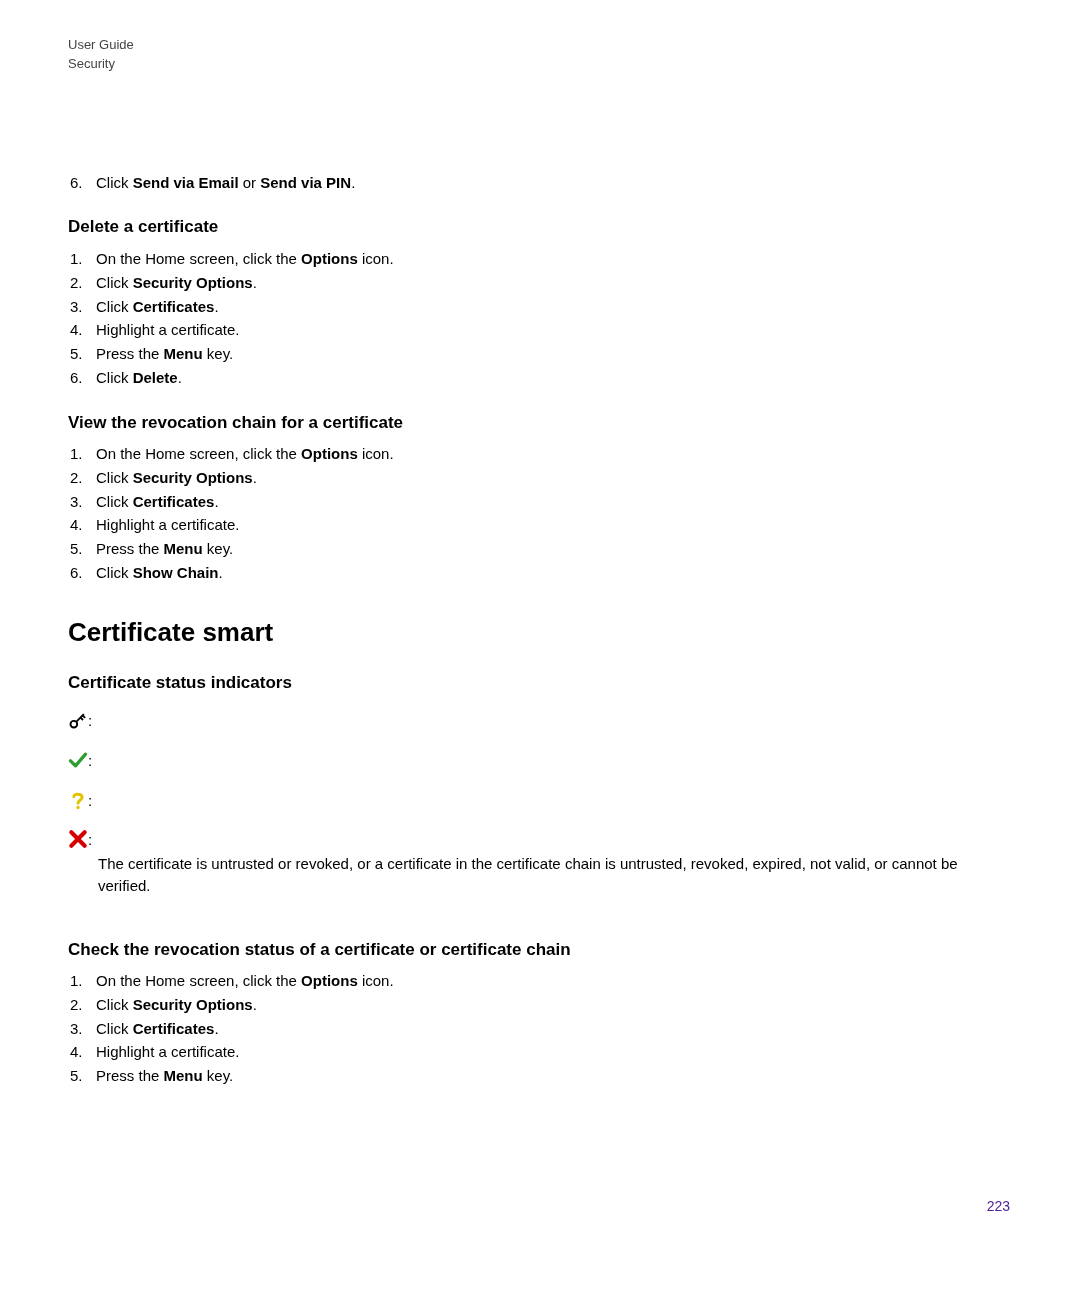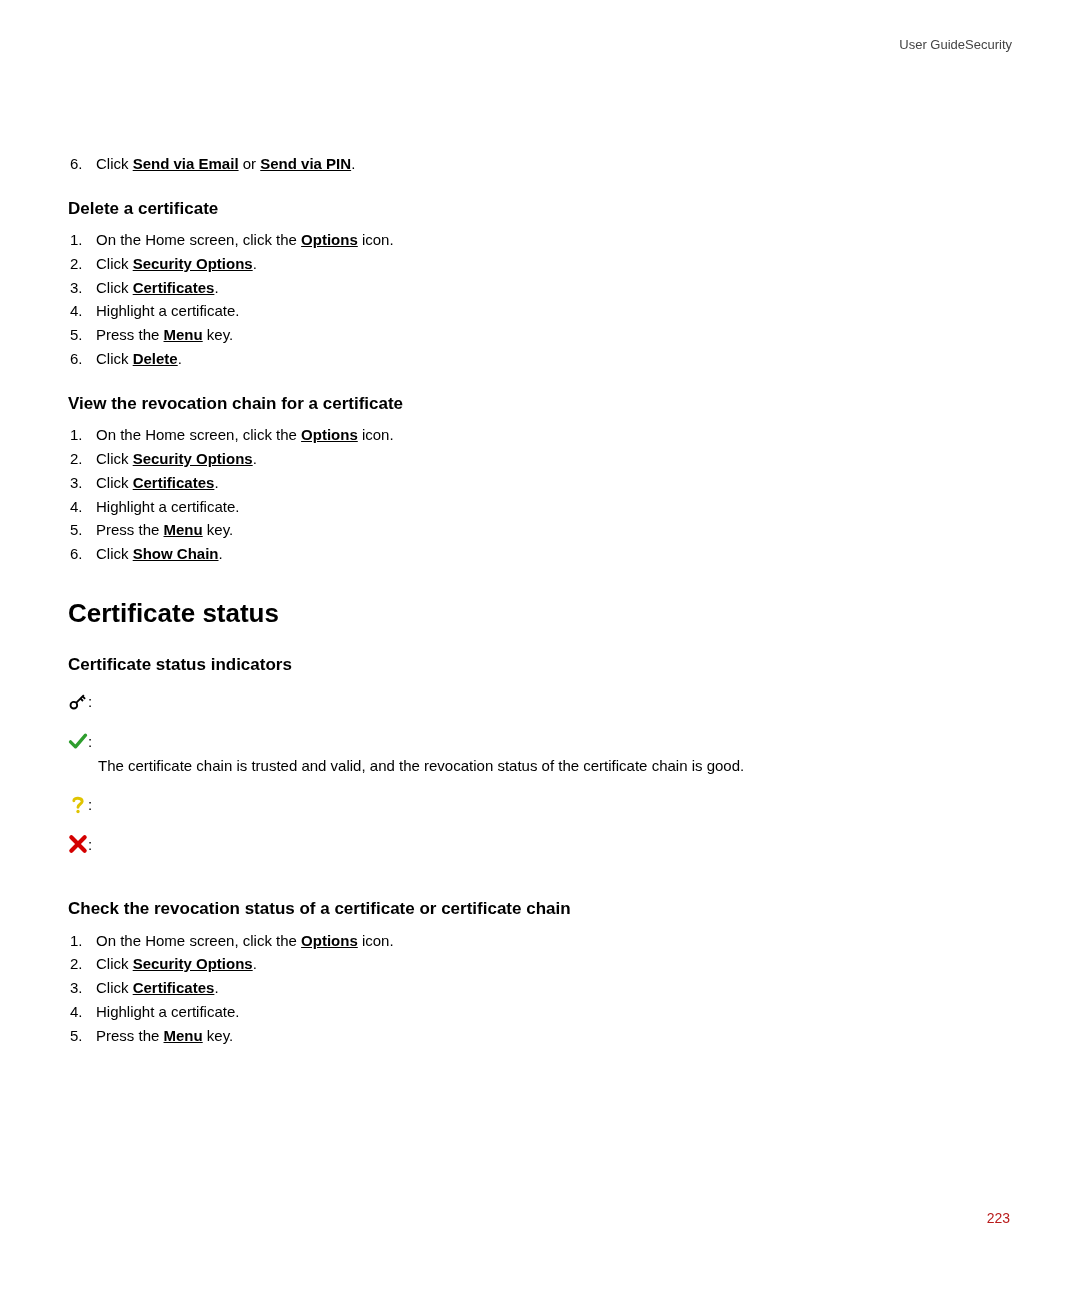--- a/index.html
+++ b/index.html
@@ -9,24 +9,25 @@
       color: #000;
       background: #fff;
       width: 1080px;
       height: 1296px;
       position: relative;
       padding: 36px 68px 0 68px;
       line-height: 1.45;
     }
     .hdr {
       display: flex;
-      justify-content: flex-end;
+      justify-content: flex-start;
       font-size: 13px;
       color: #444;
       margin-bottom: 98px;
+      flex-direction: column;
     }
     ol.numsteps {
       list-style: none;
       margin: 6px 0 22px 0;
     }
     ol.numsteps li {
       display: flex;
       margin: 2px 0;
     }
     ol.numsteps li .num {
@@ -40,21 +41,21 @@
     .h3 {
       font-size: 17px;
       font-weight: 700;
       margin: 18px 0 8px 0;
     }
     .h2 {
       font-size: 26px;
       font-weight: 700;
       margin: 30px 0 20px 0;
     }
-    .bold { font-weight: 700; text-decoration: underline; }
+    .bold { font-weight: 700; }
     .indicators {
       margin-top: 14px;
     }
     .ind-row {
       margin-bottom: 18px;
     }
     .ind-icon {
       display: inline-block;
       vertical-align: top;
       width: 22px;
@@ -64,24 +65,24 @@
       display: inline-block;
       vertical-align: top;
       margin-left: -2px;
     }
     .ind-desc {
       display: block;
       margin: 2px 0 0 30px;
     }
     .footer {
       position: absolute;
-      bottom: 68px;
+      bottom: 80px;
       right: 70px;
       font-size: 14px;
-      color: #b91c1c;
+      color: #4c1d95;
     }
     svg { display: block; }
     .h3-tight { margin-top: 41px; }
   </style>
 </head>
 <body>
 
 <div class="hdr">
   <span>User Guide</span>
   <span>Security</span>
@@ -145,44 +146,44 @@
     <li>
       <span class="num">5.</span>
       <span class="txt"><span>Press the </span><span class="bold">Menu</span><span> key.</span></span>
     </li>
     <li>
       <span class="num">6.</span>
       <span class="txt"><span>Click </span><span class="bold">Show Chain</span><span>.</span></span>
     </li>
   </ol>
 
-<div class="h2">Certificate status</div>
+<div class="h2">Certificate smart</div>
 
 <div class="h3">Certificate status indicators</div>
 
 <div class="indicators" id="indicators">
     <div class="ind-row"><span class="ind-icon"><svg viewBox="0 0 24 24" width="20" height="20">
           <g fill="none" stroke="#000" stroke-width="2.2">
             <circle cx="7" cy="17" r="4"></circle>
             <line x1="9.8" y1="14.2" x2="19" y2="5"></line>
             <line x1="15" y1="9" x2="18" y2="12"></line>
             <line x1="17.5" y1="6.5" x2="20.5" y2="9.5"></line>
           </g>
         </svg></span><span class="ind-colon">:</span></div>
     <div class="ind-row"><span class="ind-icon"><svg viewBox="0 0 24 24" width="20" height="20">
           <path d="M3 13 L9 19 L21 5" fill="none" stroke="#2e9e2e" stroke-width="4" stroke-linecap="round" stroke-linejoin="round"></path>
-        </svg></span><span class="ind-colon">:</span><span class="ind-desc">The certificate chain is trusted and valid, and the revocation status of the certificate chain is good.</span></div>
+        </svg></span><span class="ind-colon">:</span></div>
     <div class="ind-row"><span class="ind-icon"><svg viewBox="0 0 24 24" width="20" height="20">
           <path d="M7 8 C7 4 17 4 17 9 C17 12 12 12 12 16" fill="none" stroke="#e0c400" stroke-width="3.5" stroke-linecap="round"></path>
           <circle cx="12" cy="21" r="2" fill="#e0c400"></circle>
         </svg></span><span class="ind-colon">:</span></div>
     <div class="ind-row"><span class="ind-icon"><svg viewBox="0 0 24 24" width="20" height="20">
           <line x1="4" y1="4" x2="20" y2="20" stroke="#d40000" stroke-width="5" stroke-linecap="round"></line>
           <line x1="20" y1="4" x2="4" y2="20" stroke="#d40000" stroke-width="5" stroke-linecap="round"></line>
-        </svg></span><span class="ind-colon">:</span></div>
+        </svg></span><span class="ind-colon">:</span><span class="ind-desc">The certificate is untrusted or revoked, or a certificate in the certificate chain is untrusted, revoked, expired, not valid, or cannot be verified.</span></div>
   </div>
 
 <div class="h3 h3-tight">Check the revocation status of a certificate or certificate chain</div>
 <ol class="numsteps" id="steps-check">
     <li>
       <span class="num">1.</span>
       <span class="txt"><span>On the Home screen, click the </span><span class="bold">Options</span><span> icon.</span></span>
     </li>
     <li>
       <span class="num">2.</span>

